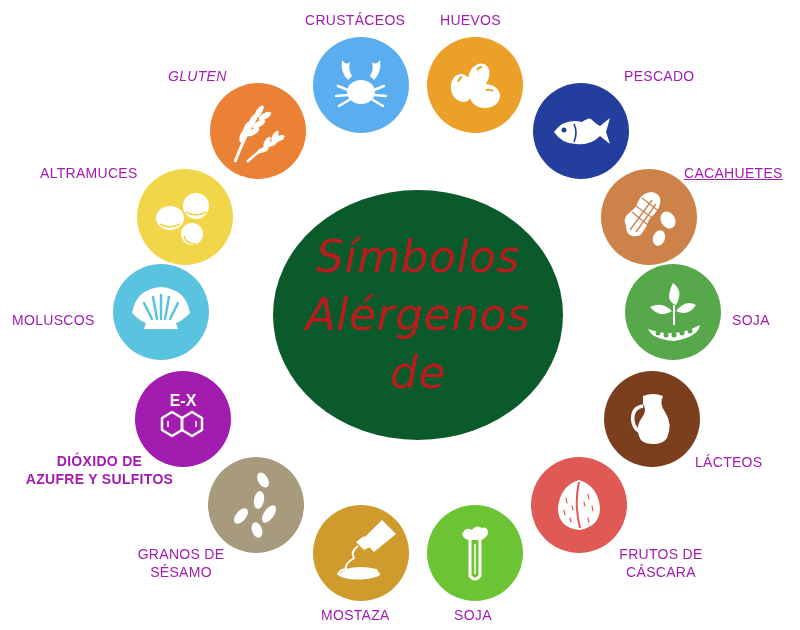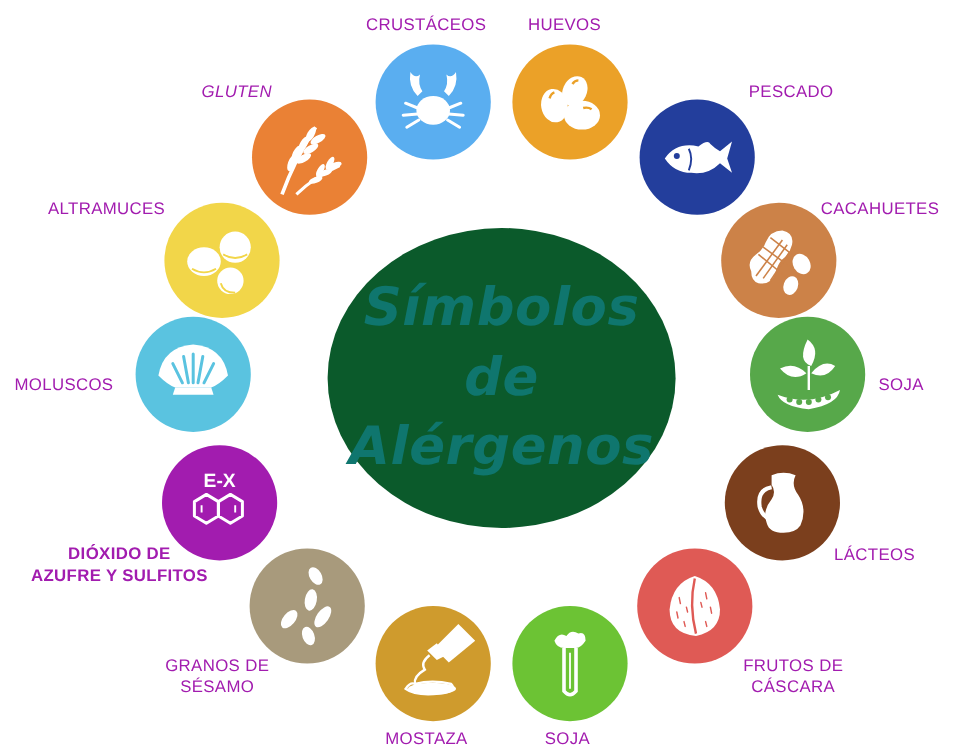--- a/index.html
+++ b/index.html
@@ -4,42 +4,42 @@
 <style>
   html, body { margin: 0; padding: 0; background: #ffffff; }
   body { width: 800px; height: 630px; position: relative; overflow: hidden; font-family: "Liberation Sans", sans-serif; }
   .center-circle {
     position: absolute; left: 273px; top: 190px; width: 290px; height: 250px;
     border-radius: 50%; background: #0b5a2b;
   }
   .center-title {
     position: absolute; left: 273px; top: 190px; width: 290px; height: 250px;
     display: flex; flex-direction: column; align-items: center; justify-content: center;
-    color: #0f766e; font-family: "DejaVu Sans", sans-serif; font-style: italic; font-weight: bold;
+    color: #b91c1c; font-family: "DejaVu Sans", sans-serif; font-style: italic; font-weight: normal;
     font-size: 44px; line-height: 58px; letter-spacing: 0.5px;
   }
   .icon {
     position: absolute; width: 96px; height: 96px; border-radius: 50%;
     display: flex; align-items: center; justify-content: center;
   }
   .icon svg { width: 70px; height: 70px; }
   .label {
     position: absolute; font-size: 14px; color: #a21caf; letter-spacing: 0.3px;
     line-height: 18px; white-space: nowrap;
   }
   .label.center { text-align: center; }
 </style>
 </head>
 <body>
 
 <div class="center-circle"></div>
 <div class="center-title">
   <span>Símbolos</span>
+  <span>Alérgenos</span>
   <span>de</span>
-  <span>Alérgenos</span>
 </div>
 
 <div class="icon" style="left:313px;top:37px;background:#5aaef0;">
   <svg viewBox="0 0 70 70">
     <ellipse cx="35" cy="42" rx="14" ry="12" fill="#fff"></ellipse>
     <path d="M22 30 Q14 22 16 10 Q20 16 24 12 Q22 20 26 26 Z" fill="#fff"></path>
     <path d="M48 30 Q56 22 54 10 Q50 16 46 12 Q48 20 44 26 Z" fill="#fff"></path>
     <g stroke="#fff" stroke-width="2.5" stroke-linecap="round" fill="none">
       <path d="M22 40 L12 36"></path>
         <path d="M22 45 L10 46"></path>
@@ -81,21 +81,21 @@
         <path d="M22 24 L44 40"></path>
         <path d="M28 16 L46 30"></path>
       <path d="M16 48 L38 18"></path>
         <path d="M22 50 L42 22"></path>
         <path d="M28 52 L44 28"></path>
     </g>
     <ellipse cx="54" cy="38" rx="7" ry="9" fill="#fff" transform="rotate(-30 54 38)"></ellipse>
     <ellipse cx="45" cy="56" rx="6" ry="8" fill="#fff" transform="rotate(20 45 56)"></ellipse>
   </svg>
 </div>
-<div class="label" style="left:684px;top:164px;">CACAHUETES</div>
+<div class="label" style="left:684px;top:164px;text-decoration:underline;">CACAHUETES</div>
 
 <div class="icon" style="left:625px;top:264px;background:#57a84a;">
   <svg viewBox="0 0 70 70">
     <path d="M35 6 Q46 14 38 28 Q26 24 35 6 Z" fill="#fff"></path>
     <path d="M12 30 Q24 24 34 34 Q22 42 12 30 Z" fill="#fff"></path>
     <path d="M58 28 Q48 22 38 34 Q50 40 58 28 Z" fill="#fff"></path>
     <path d="M36 28 L36 48" stroke="#fff" stroke-width="2"></path>
     <path d="M10 52 Q36 62 62 48 Q60 60 36 64 Q14 62 10 52 Z" fill="#fff"></path>
     <g fill="#57a84a">
         <circle cx="20" cy="56" r="2.5"></circle>

